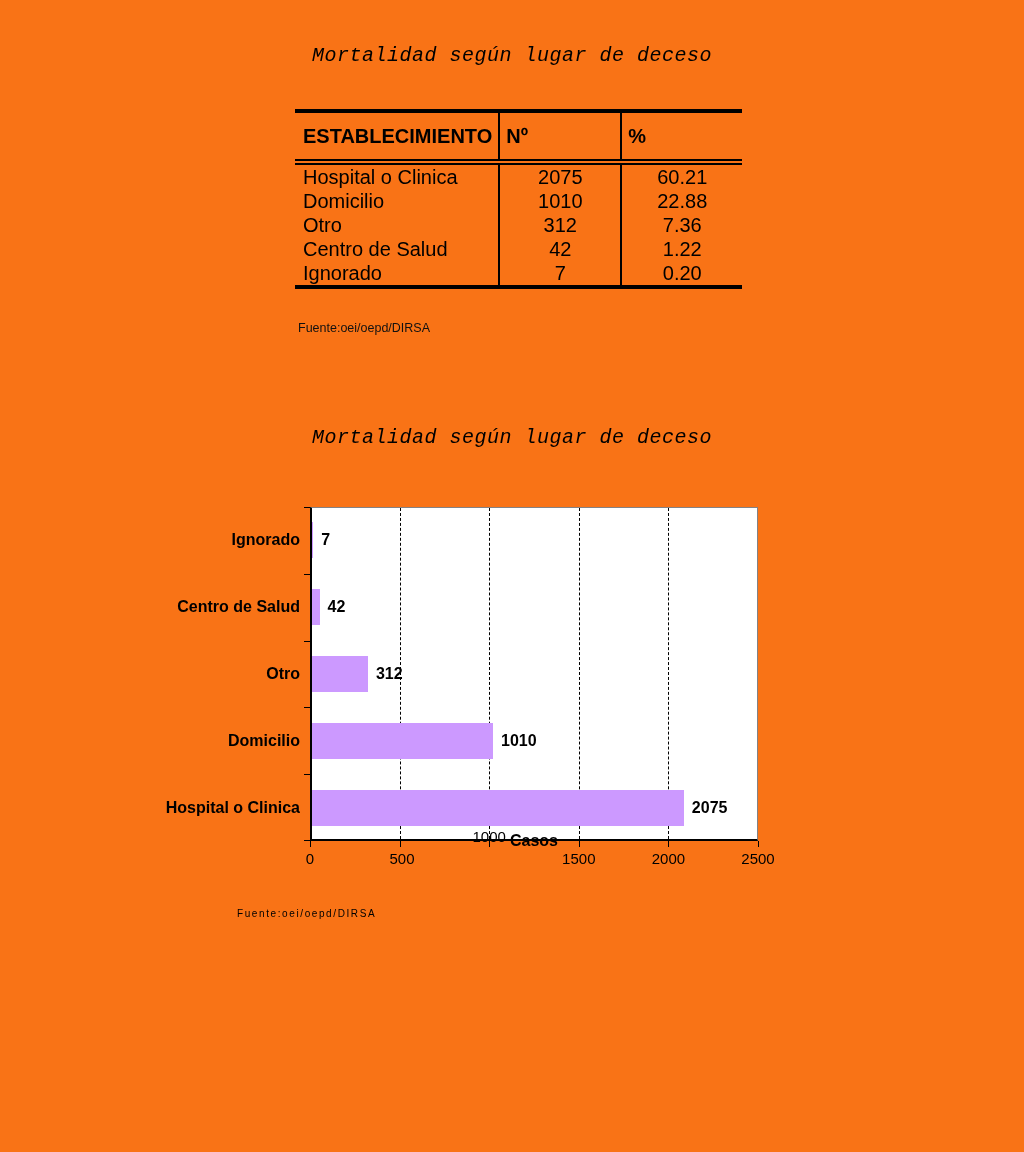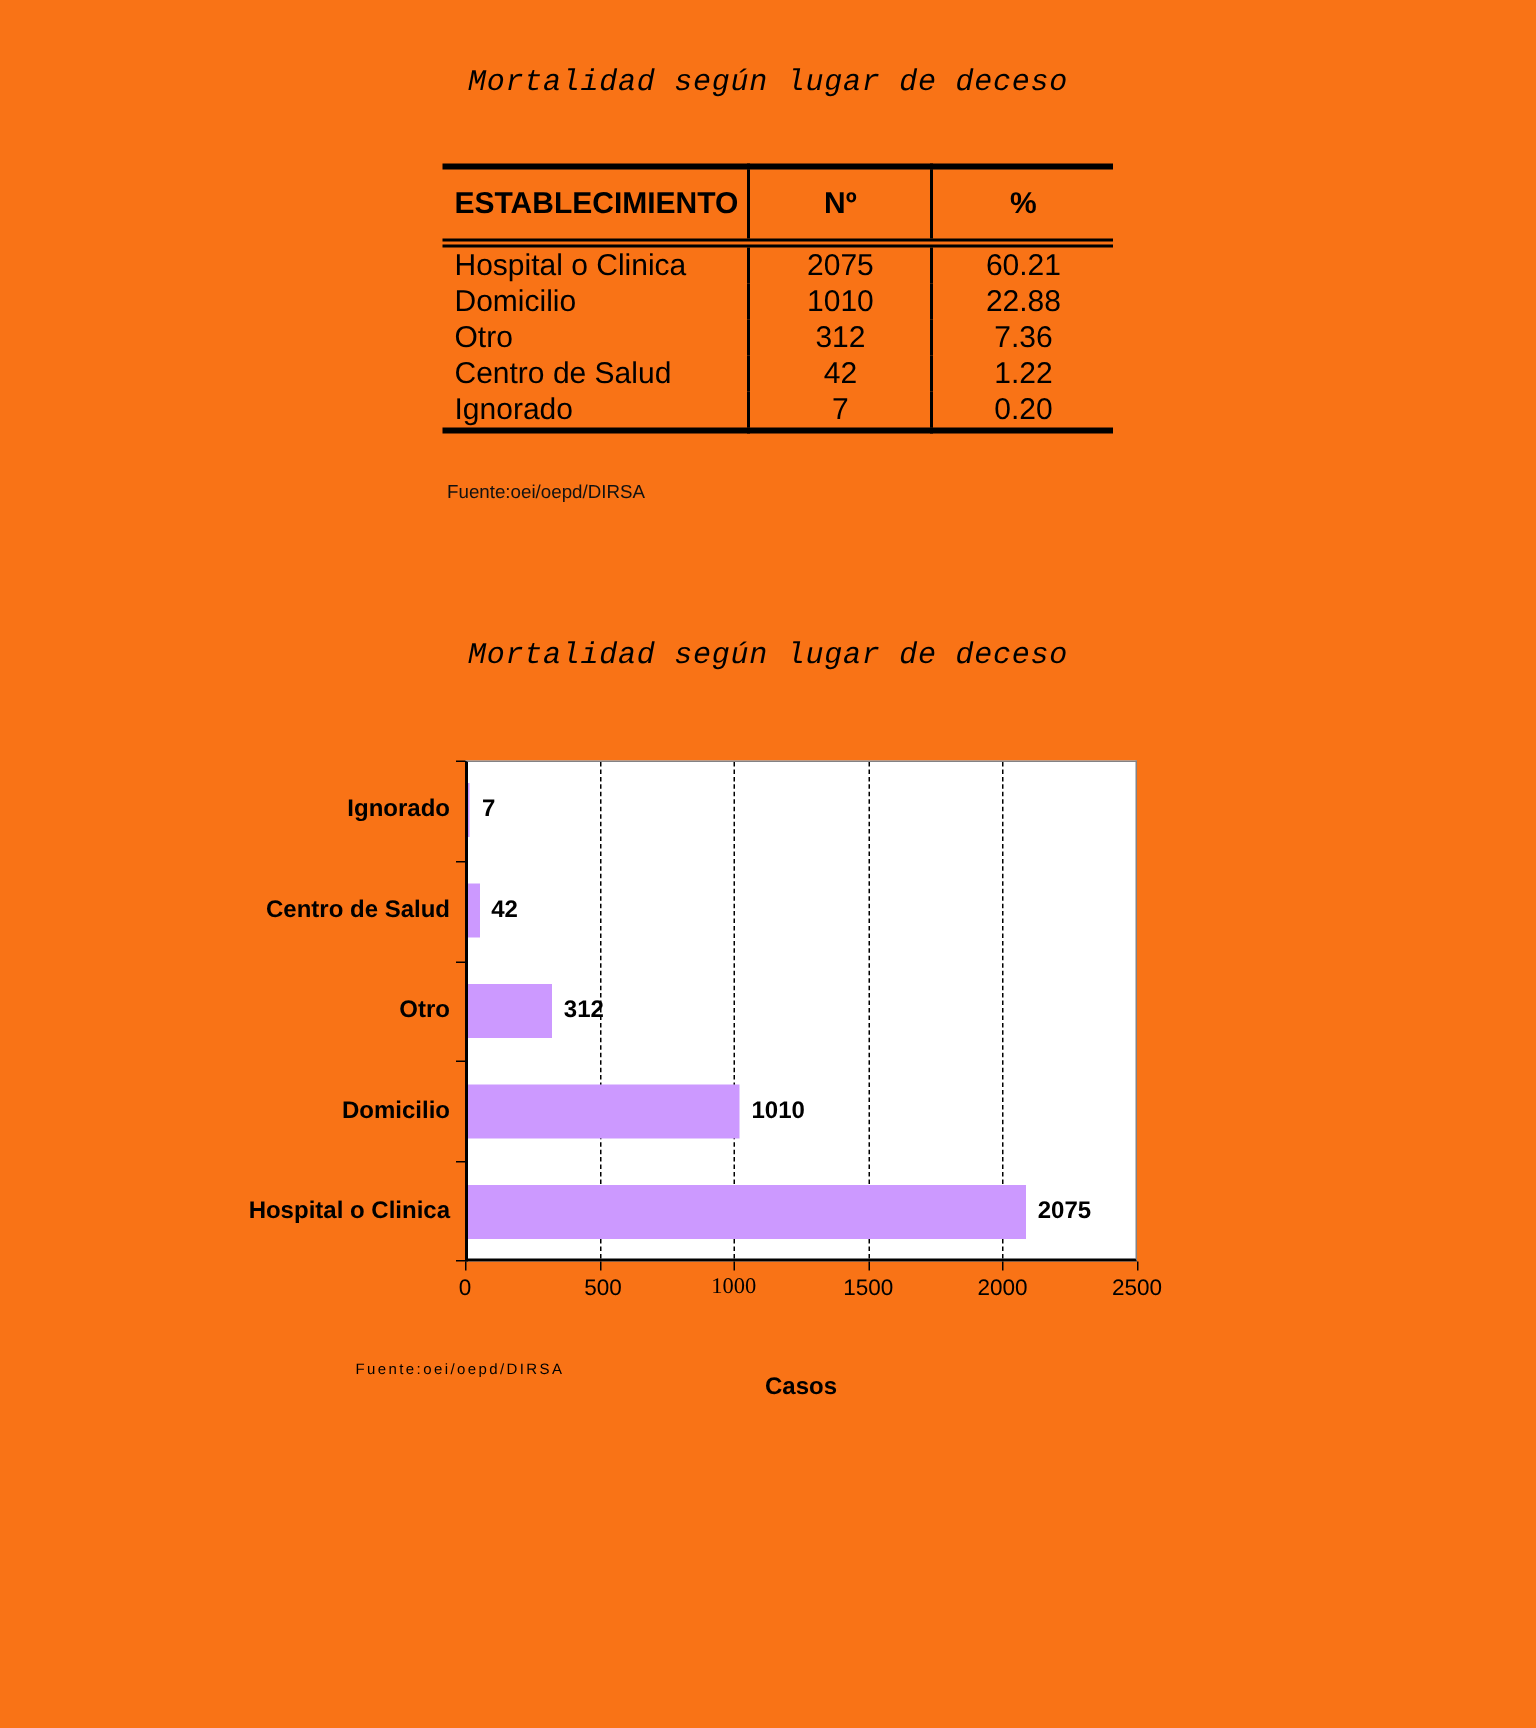--- a/index.html
+++ b/index.html
@@ -30,21 +30,21 @@
     border-collapse:collapse;
     border-top:4px solid #000;
     border-bottom:4px solid #000;
     font-size:20px;
   }
   #mortality-table th{
     font-weight:bold;
     height:46px;
     border-bottom:6px double #000;
     padding:0 6px;
-    text-align:center;
+    text-align:left;
   }
   #mortality-table td{
     height:24px;
     padding:0 6px;
     text-align:center;
     font-weight:normal;
   }
   #mortality-table .c-est{width:174px;text-align:left;padding-left:8px;}
   #mortality-table .c-num{width:108px;}
   #mortality-table .c-pct{width:108px;}
@@ -91,21 +91,21 @@
   }
   .y-tick{position:absolute;height:1px;background:#000;}
   .x-tick{position:absolute;width:1px;background:#000;}
   .x-tick-label{
     position:absolute;
     font-size:15px;font-weight:normal;
     transform:translateX(-50%);
     white-space:nowrap;
   }
   #x-axis-label{
-    position:absolute;top:916px;
+    position:absolute;top:832px;
     font-size:16px;font-weight:bold;
     transform:translateX(-50%);
     white-space:nowrap;
   }
   #chart-source{
     position:absolute;left:237px;top:908px;
     font-size:10px;letter-spacing:1.6px;color:#000;
     white-space:nowrap;
   }
 </style>
@@ -159,21 +159,21 @@
 
   <div id="plot-area"></div>
   <div id="chart-layer">
       <div class="x-tick" style="left: 310px; top: 841px; height: 6px;"></div>
       <div class="x-tick-label" style="left: 310px; top: 850px;">0</div>
       <div class="gridline" style="position: absolute; left: 399.6px; top: 508px; height: 331px;"></div>
       <div class="x-tick" style="left: 399.6px; top: 841px; height: 6px;"></div>
       <div class="x-tick-label" style="left: 402px; top: 850px;">500</div>
       <div class="gridline" style="position: absolute; left: 489.2px; top: 508px; height: 331px;"></div>
       <div class="x-tick" style="left: 489.2px; top: 841px; height: 6px;"></div>
-      <div class="x-tick-label" style="left: 489.2px; top: 850px; font-family: Liberation Serif, serif;">1000</div>
+      <div class="x-tick-label" style="left: 489.2px; top: 828px;">1000</div>
       <div class="gridline" style="position: absolute; left: 578.8px; top: 508px; height: 331px;"></div>
       <div class="x-tick" style="left: 578.8px; top: 841px; height: 6px;"></div>
       <div class="x-tick-label" style="left: 578.8px; top: 850px;">1500</div>
       <div class="gridline" style="position: absolute; left: 668.4px; top: 508px; height: 331px;"></div>
       <div class="x-tick" style="left: 668.4px; top: 841px; height: 6px;"></div>
       <div class="x-tick-label" style="left: 668.4px; top: 850px;">2000</div>
       <div class="x-tick" style="left: 758px; top: 841px; height: 6px;"></div>
       <div class="x-tick-label" style="left: 758px; top: 850px;">2500</div>
       <div class="y-tick" style="left: 304px; top: 507px; width: 6px;"></div>
       <div class="y-tick" style="left: 304px; top: 574px; width: 6px;"></div>

